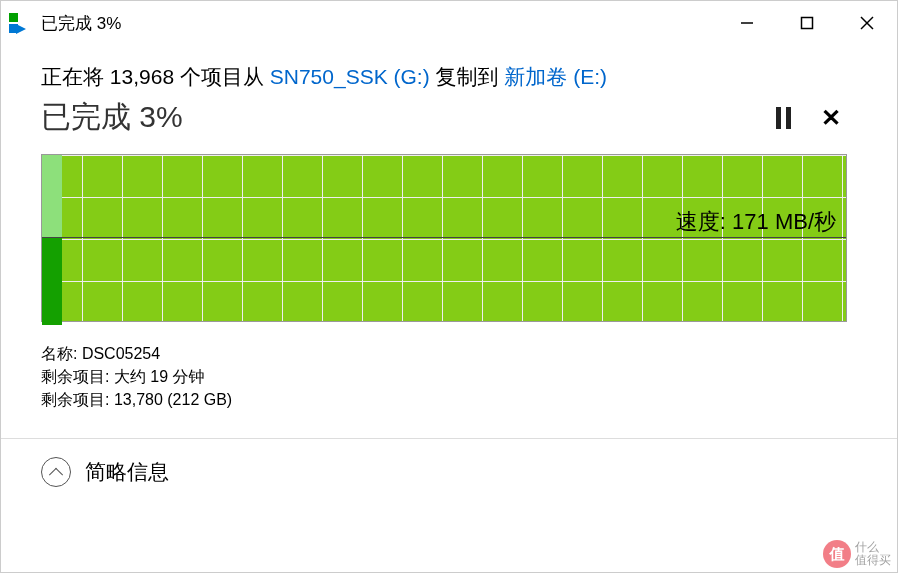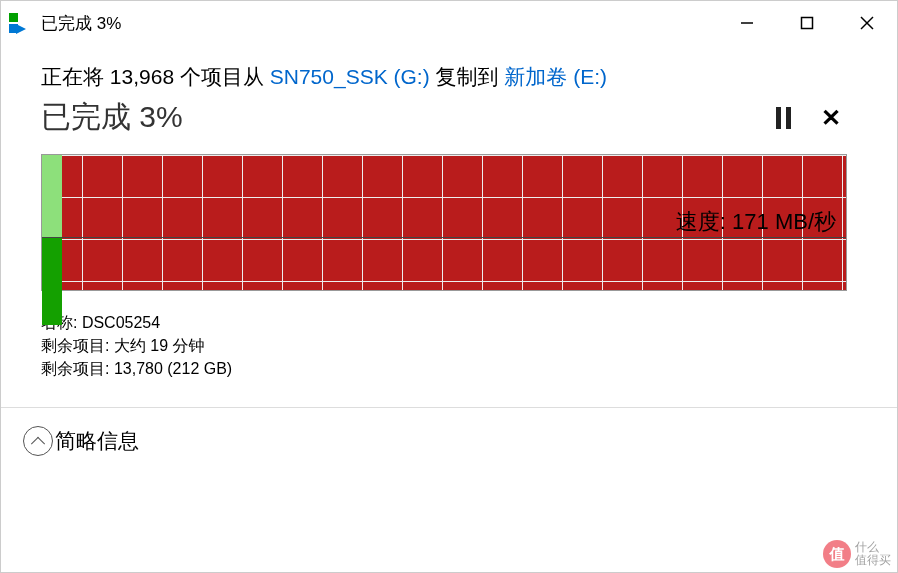--- a/index.html
+++ b/index.html
@@ -53,23 +53,23 @@
       font-size: 30px;
       color: #333;
     }
     .status-controls { margin-left: auto; display: flex; gap: 30px; align-items: center; padding-right: 6px;}
     .pause-icon { display: flex; gap: 5px; }
     .pause-icon span { width: 5px; height: 22px; background: #222; }
     .cancel-icon { font-size: 24px; font-weight: bold; }
     .graph {
       position: relative;
       width: 100%;
-      height: 137px;
+      height: 168px;
       border: 1px solid #999;
-      background: #b91c1c;
+      background: #84cc16;
     }
     .graph-grid {
       position: absolute; inset: 0;
       background-image:
         linear-gradient(to right, #eee 1px, transparent 1px),
         linear-gradient(to bottom, #eee 1px, transparent 1px);
       background-size: 40px 42px;
     }
     .graph-bar-light {
       position: absolute; left: 0; top: 0;
@@ -101,22 +101,22 @@
       line-height: 1.45;
     }
     .divider {
       border: none;
       border-top: 1px solid #ddd;
       margin: 26px -50px 0 -50px;
     }
     .footer {
       display: flex;
       align-items: center;
-      padding: 18px 22px;
-      gap: 2px;
+      padding: 18px 40px;
+      gap: 14px;
     }
     .chevron-circle {
       width: 30px; height: 30px;
       border: 1.5px solid #555;
       border-radius: 50%;
       display: flex; align-items: center; justify-content: center;
     }
     .chevron-up {
       width: 10px; height: 10px;
       border-left: 1.5px solid #555;

